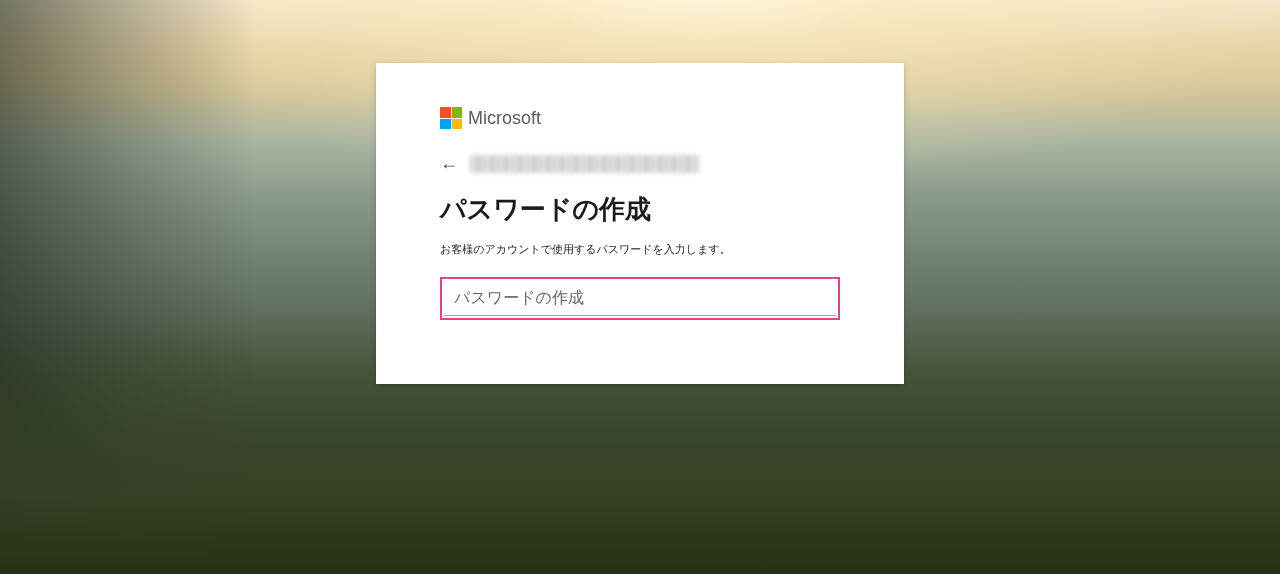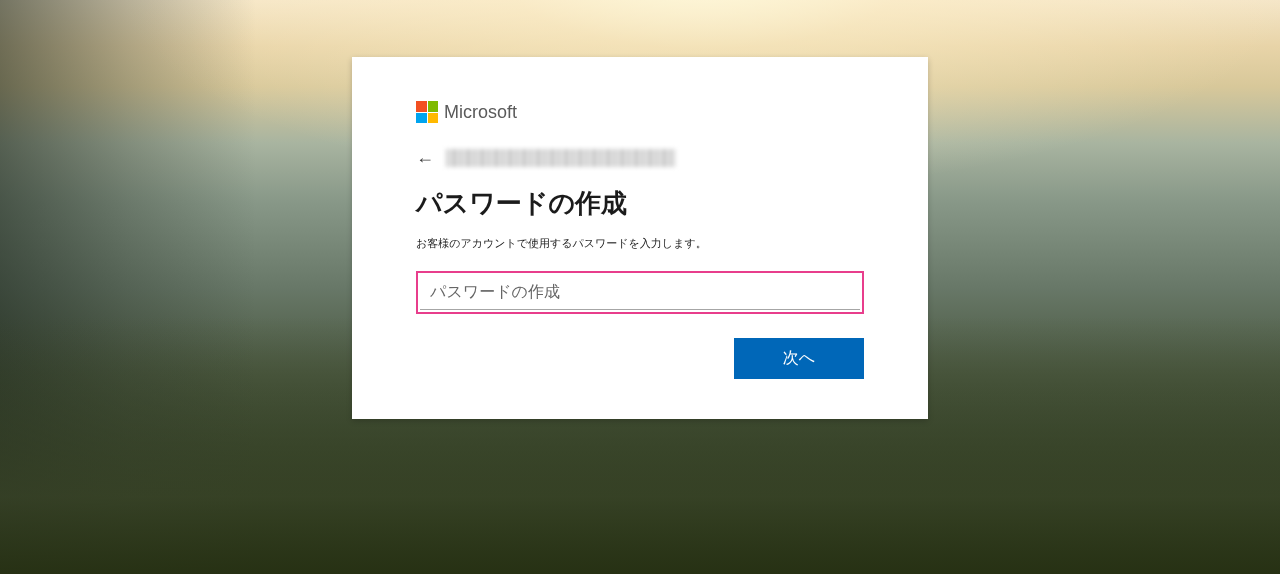--- a/index.html
+++ b/index.html
@@ -69,24 +69,24 @@
       width: 20%;
       height: 100%;
       background: linear-gradient(to right,
         rgba(30, 40, 30, 0.6) 0%,
         rgba(40, 50, 40, 0.3) 50%,
         transparent 100%);
     }
     
     .card {
       position: absolute;
-      top: 57px;
+      top: 63px;
       left: 50%;
       transform: translateX(-50%);
-      width: 576px;
+      width: 528px;
       background: #ffffff;
       padding: 44px 64px 40px 64px;
       box-shadow: 0 2px 6px rgba(0,0,0,0.2);
     }
     
     .logo-row {
       display: flex;
       align-items: center;
       gap: 6px;
       margin-bottom: 24px;
@@ -219,17 +219,14 @@
   </div>
 
   <h1 class="heading">パスワードの作成</h1>
 
   <p class="description">お客様のアカウントで使用するパスワードを入力します。</p>
 
   <div class="input-wrap">
     <input type="password" class="password-input" placeholder="パスワードの作成" style="">
   </div>
 
-  <div class="button-row">
-    <button class="next-button">次へ</button>
-  </div>
 
 </div>
 
 </body></html>

